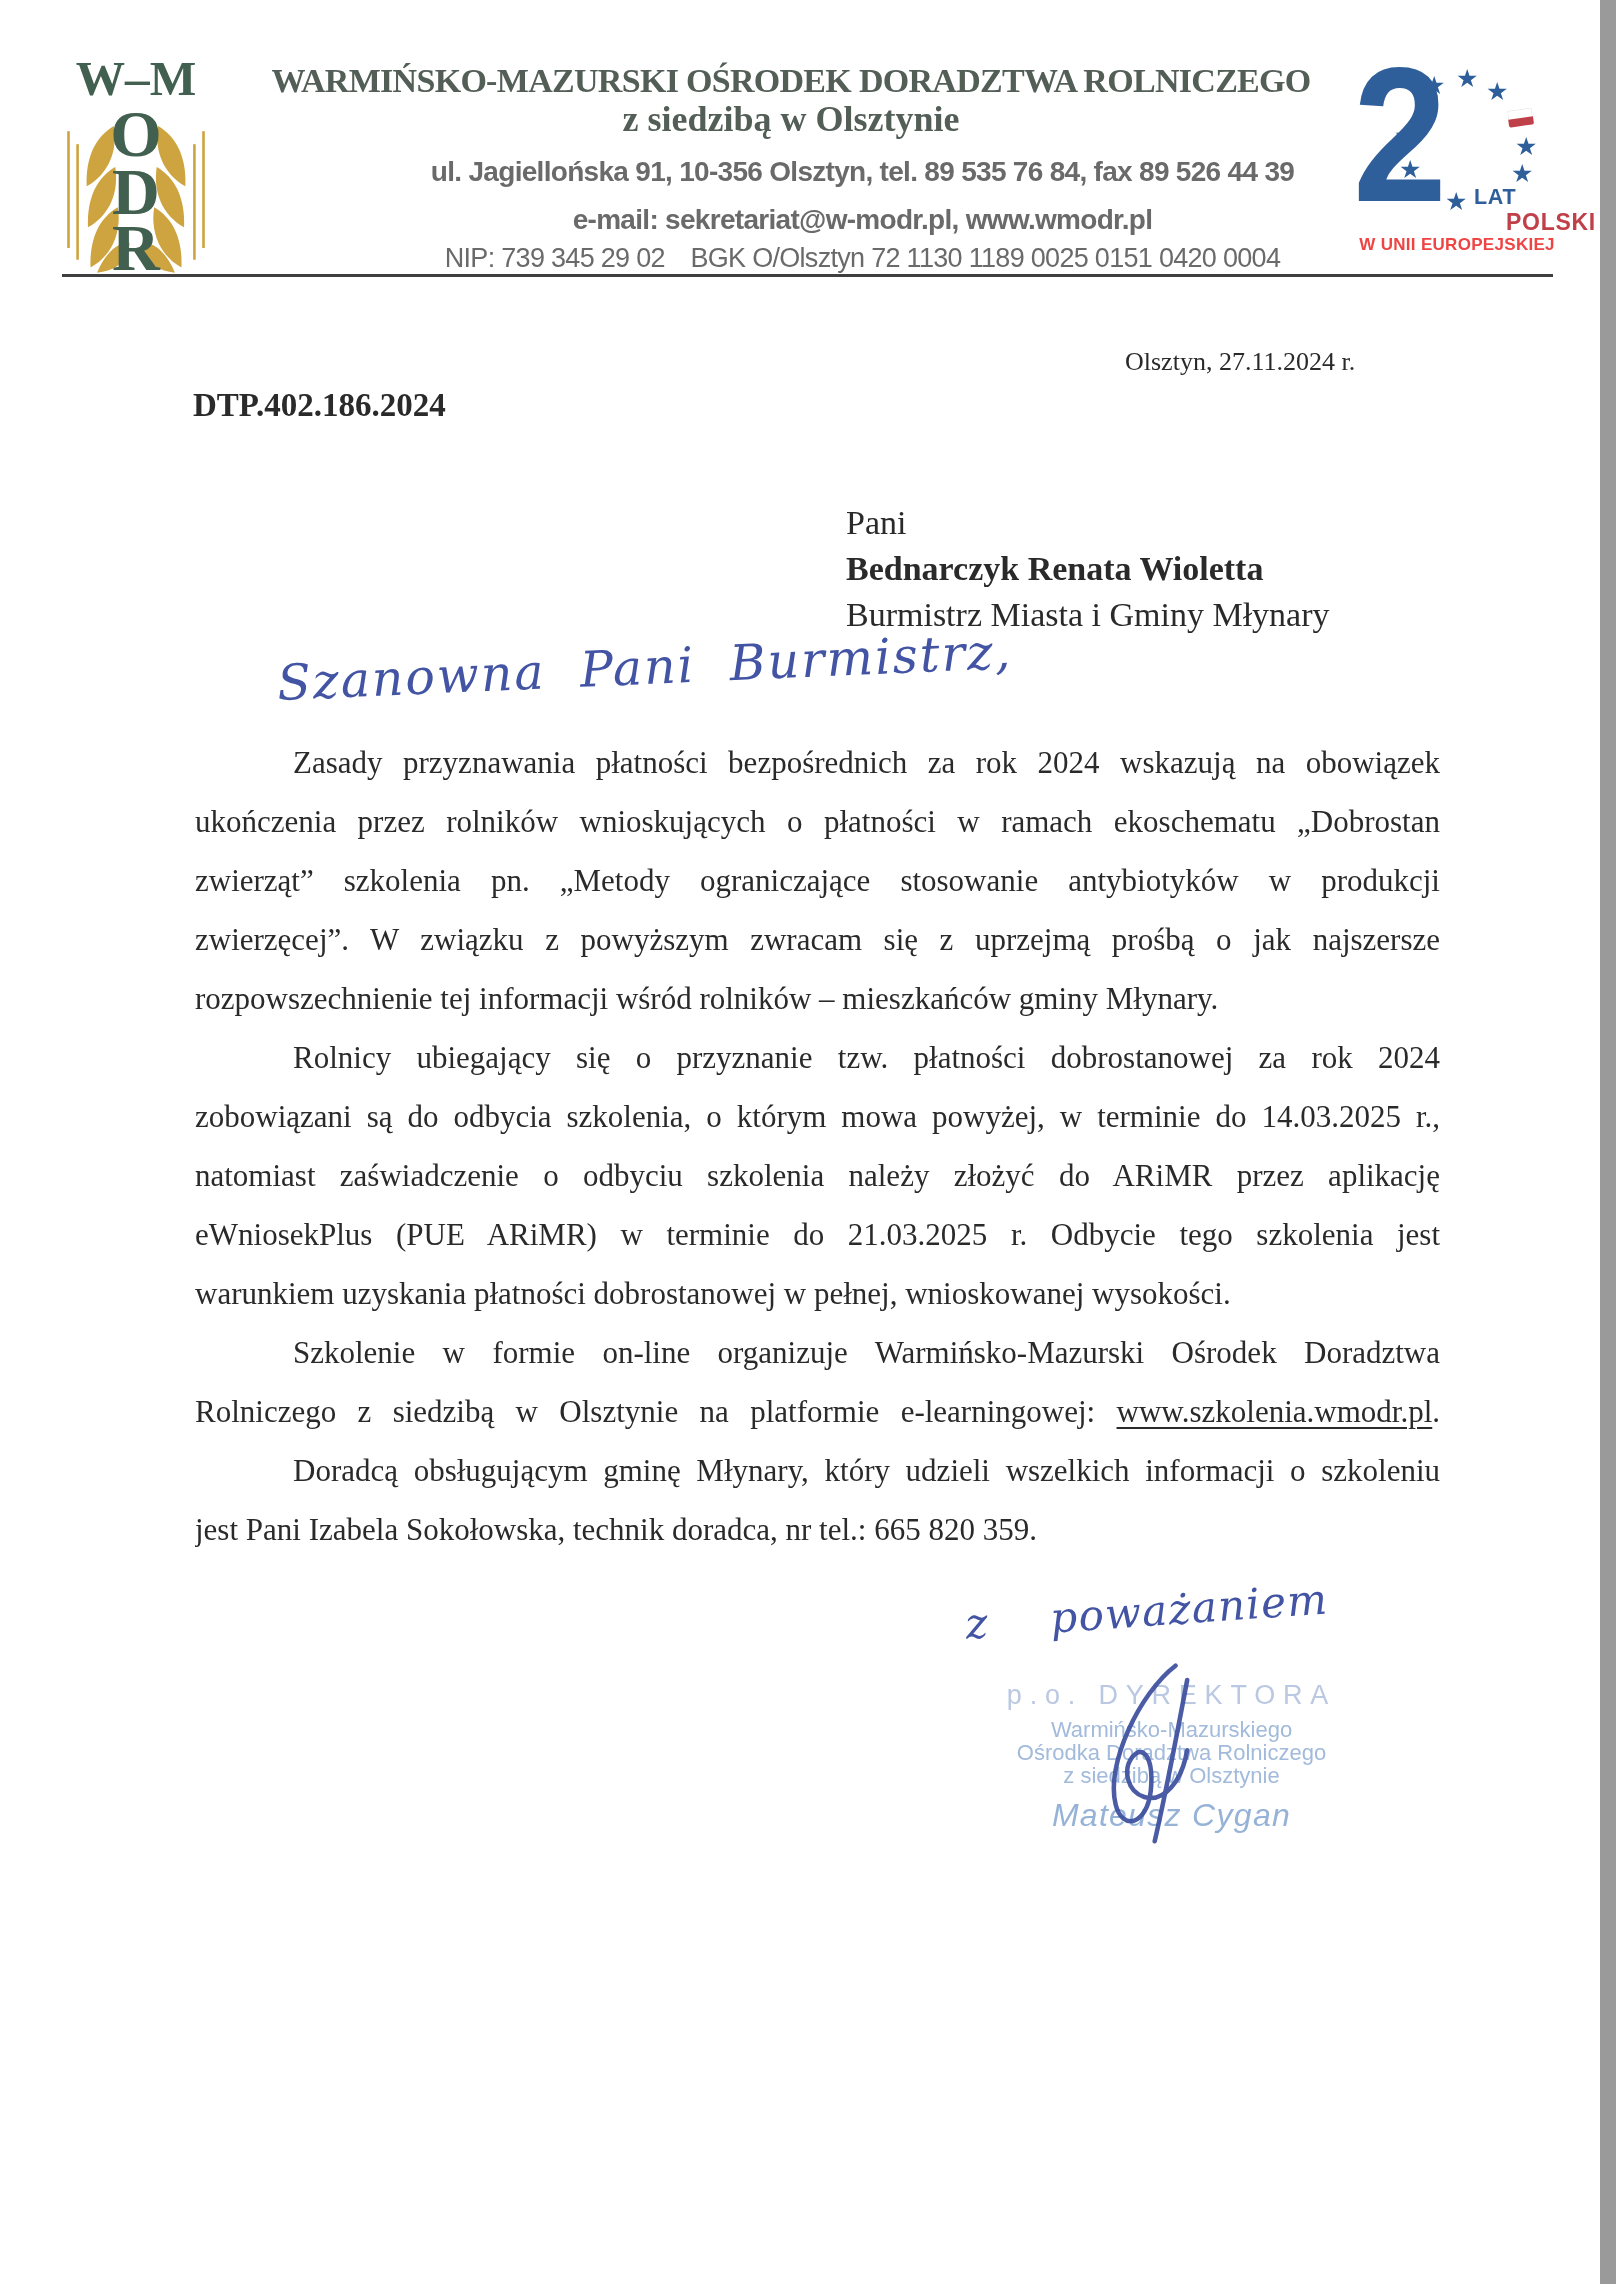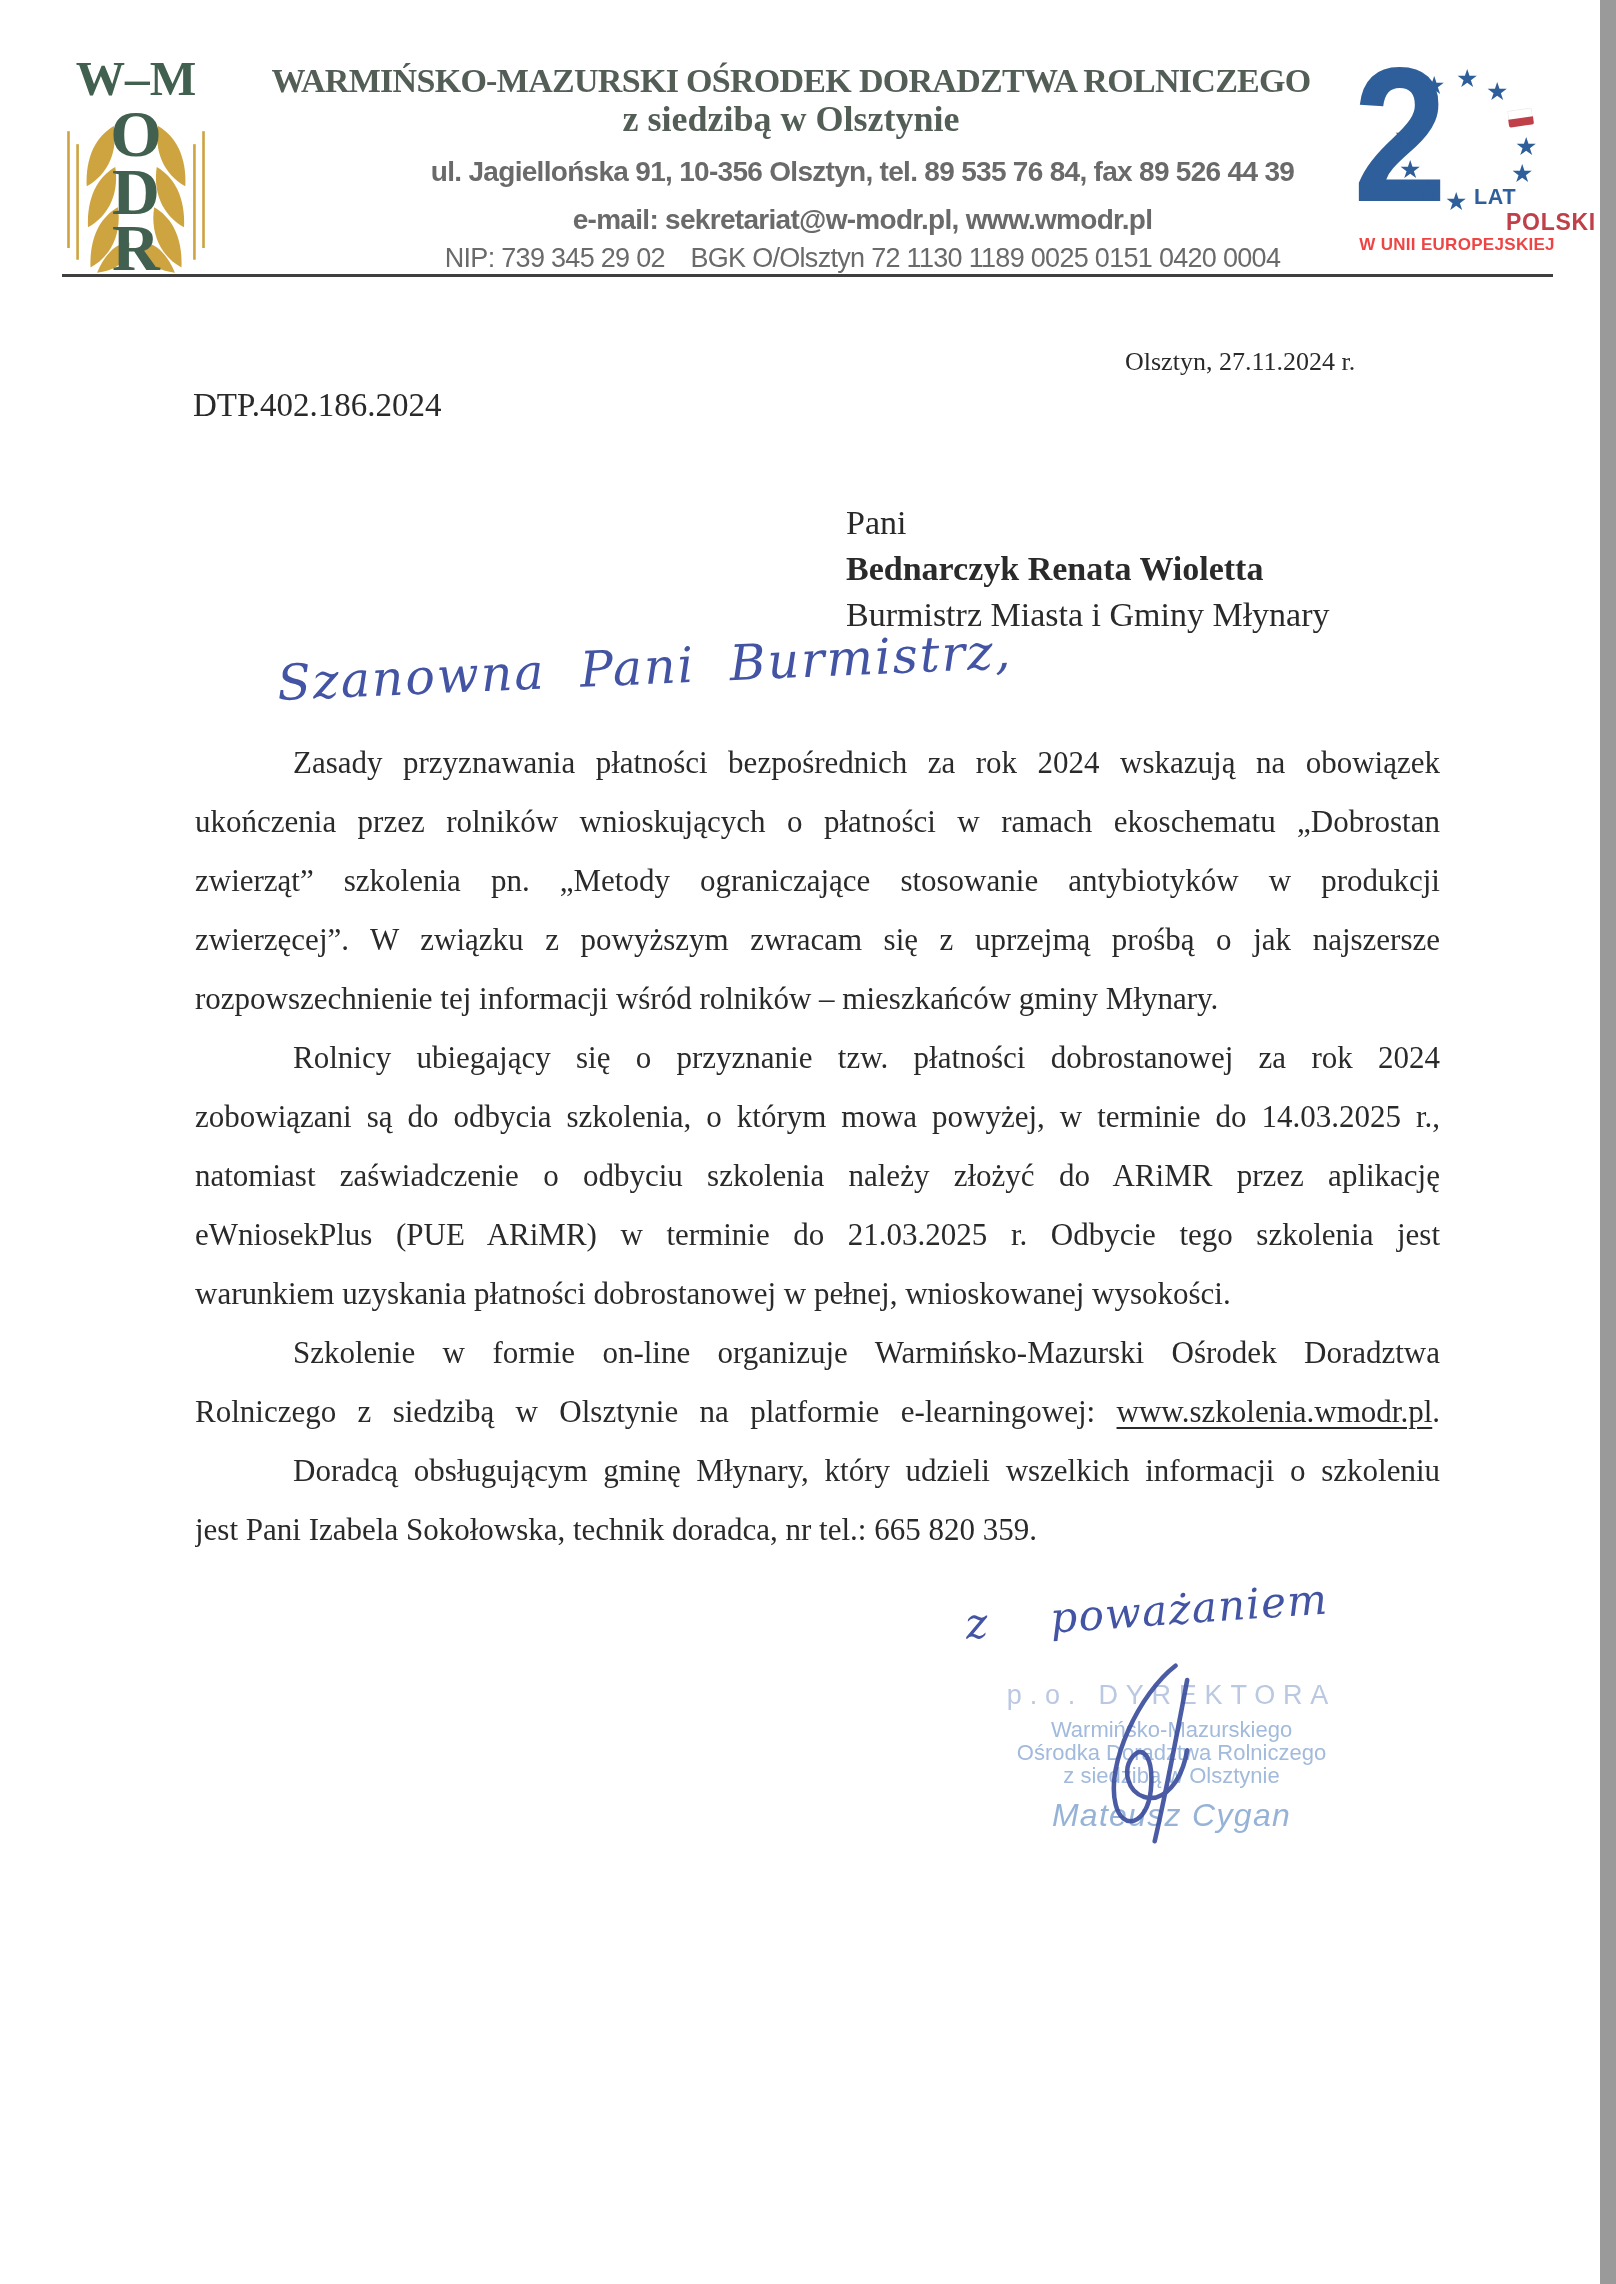--- a/index.html
+++ b/index.html
@@ -40,21 +40,21 @@
   .badge .star{position:absolute;font-size:25px;line-height:25px;color:#2f5f9a;}
   .badge .flag{position:absolute;left:150px;top:52px;width:25px;height:17px;transform:rotate(-8deg);}
   .badge .flag .fw{height:7.8px;background:#ffffff;border:1.3px solid #ececec;border-bottom:none;border-radius:2px 2px 0 0;}
   .badge .flag .fr{height:8.5px;background:#c0404a;border-radius:0 0 2px 2px;}
   .badge .lat{position:absolute;left:116px;top:128px;font-size:21.5px;font-weight:bold;color:#2f5f9a;letter-spacing:0.7px;}
   .badge .polski{position:absolute;left:117px;top:152px;font-size:23px;font-weight:bold;color:#c0404a;letter-spacing:0.7px;margin-left:31px;}
   .badge .eu{position:absolute;left:1.3px;top:178px;font-size:17px;font-weight:bold;color:#ef4444;letter-spacing:0.3px;white-space:nowrap;}
 
   
   .place-date{position:absolute;left:1125px;top:347px;font-size:26px;white-space:nowrap;}
-  .reference{position:absolute;left:193px;top:387px;font-size:33px;white-space:nowrap;}
+  .reference{position:absolute;left:193px;top:387px;font-size:33px;white-space:nowrap;font-weight:bold;}
   .recipient{position:absolute;left:846px;top:500px;font-size:34px;line-height:46px;}
   .recipient .r-name{font-weight:bold;}
 
   
   .handwriting{
     font-family:"DejaVu Serif",serif;font-style:italic;color:#4254a3;
   }
   .greeting{
     position:absolute;left:277px;top:639px;font-size:49px;
     letter-spacing:2px;word-spacing:17px;transform:rotate(-2.5deg);

